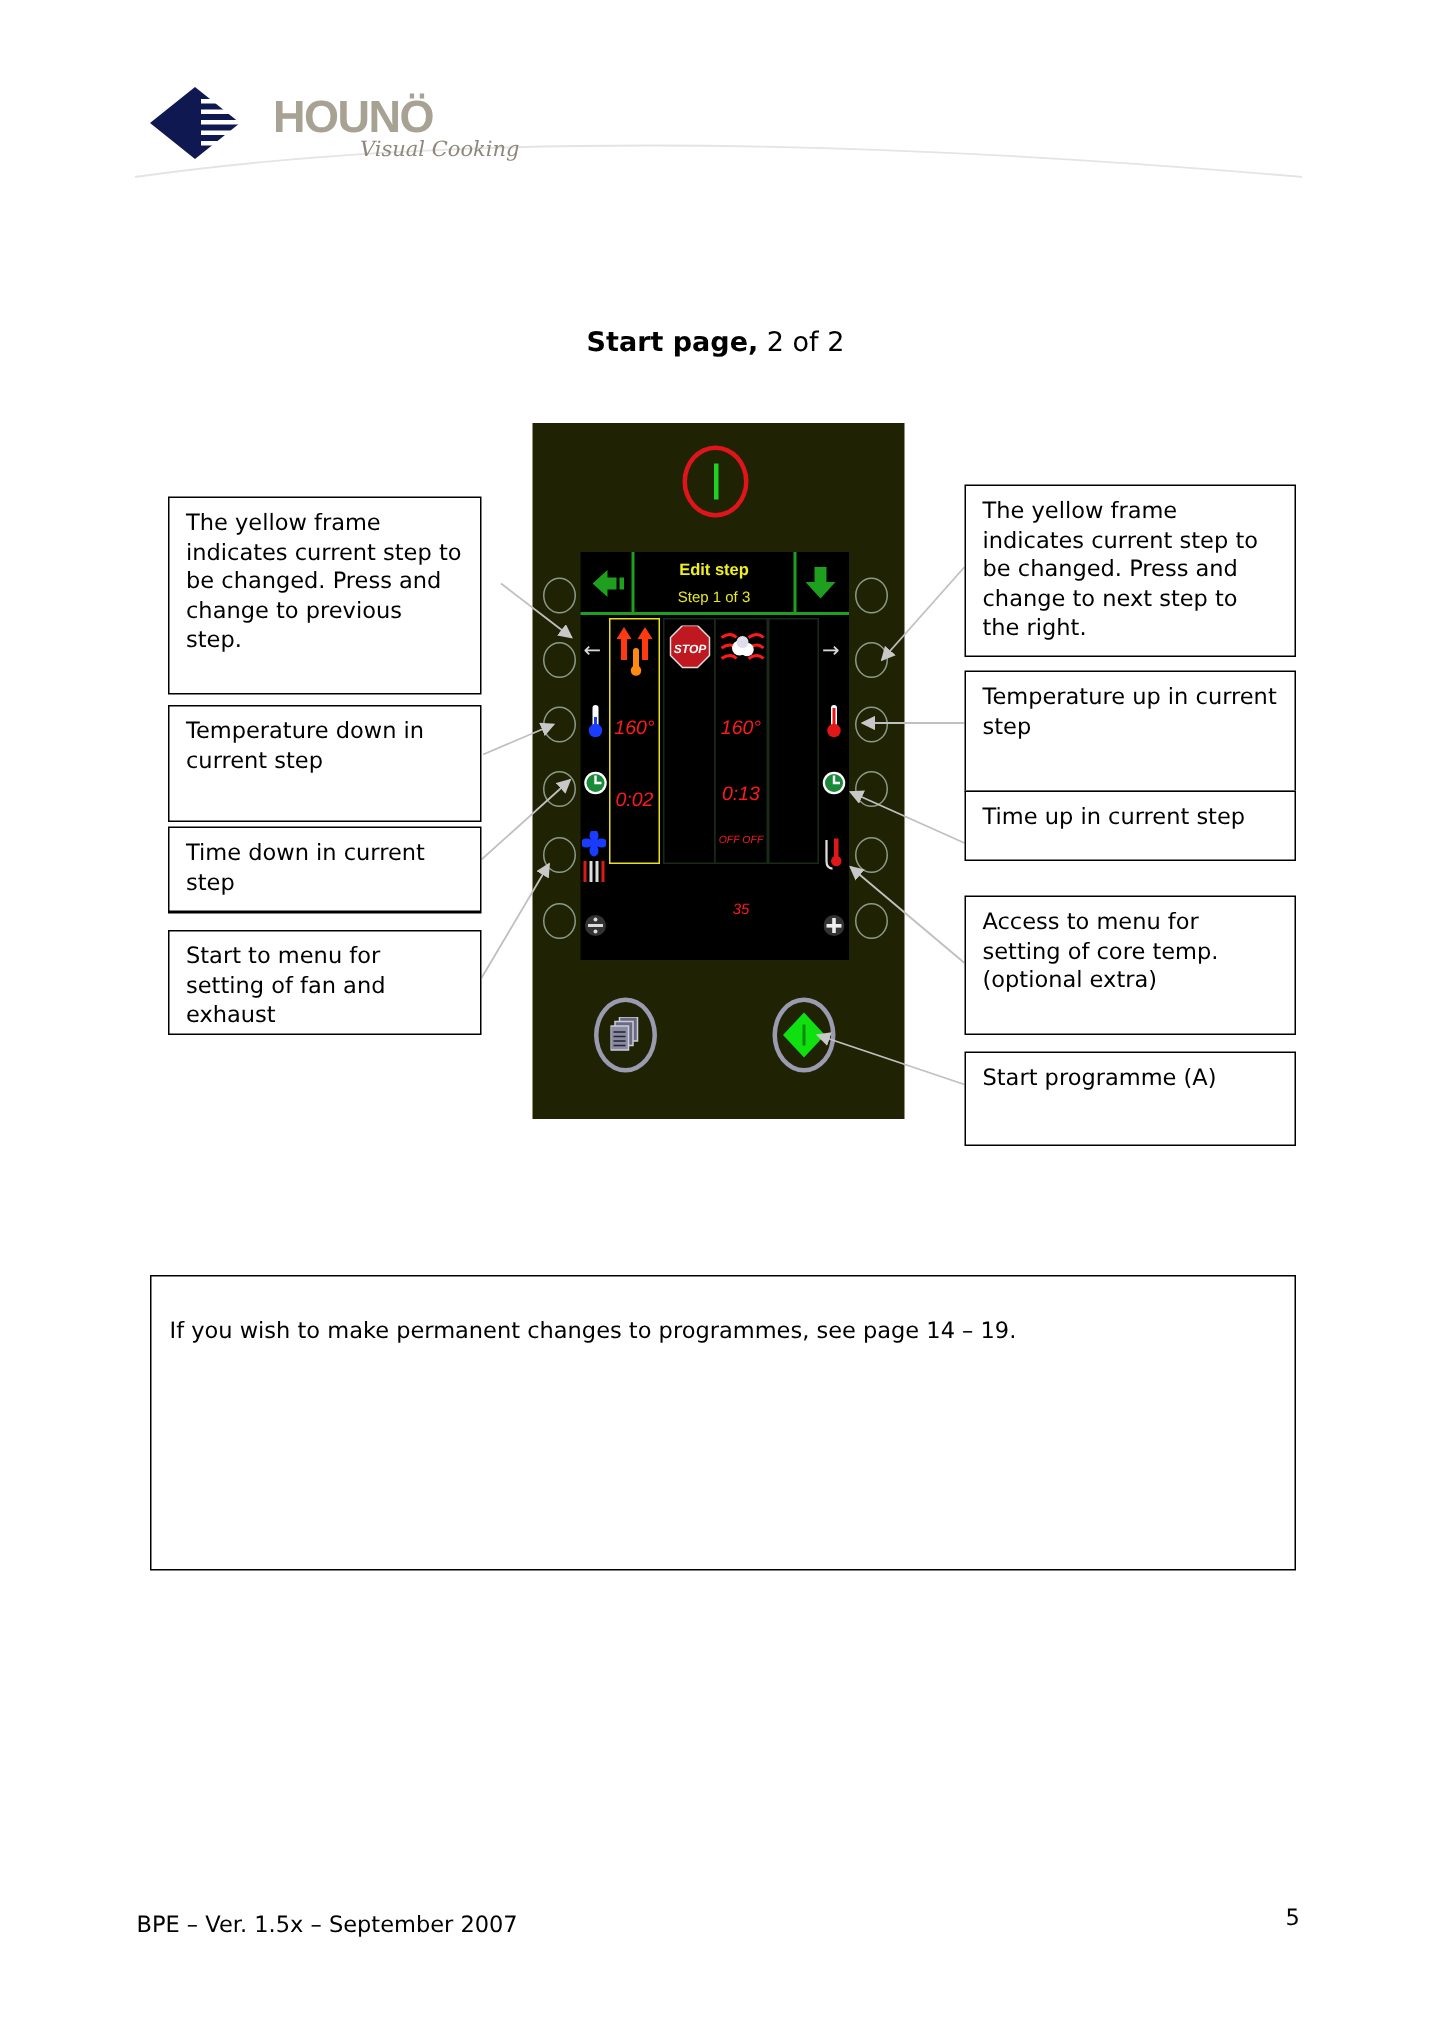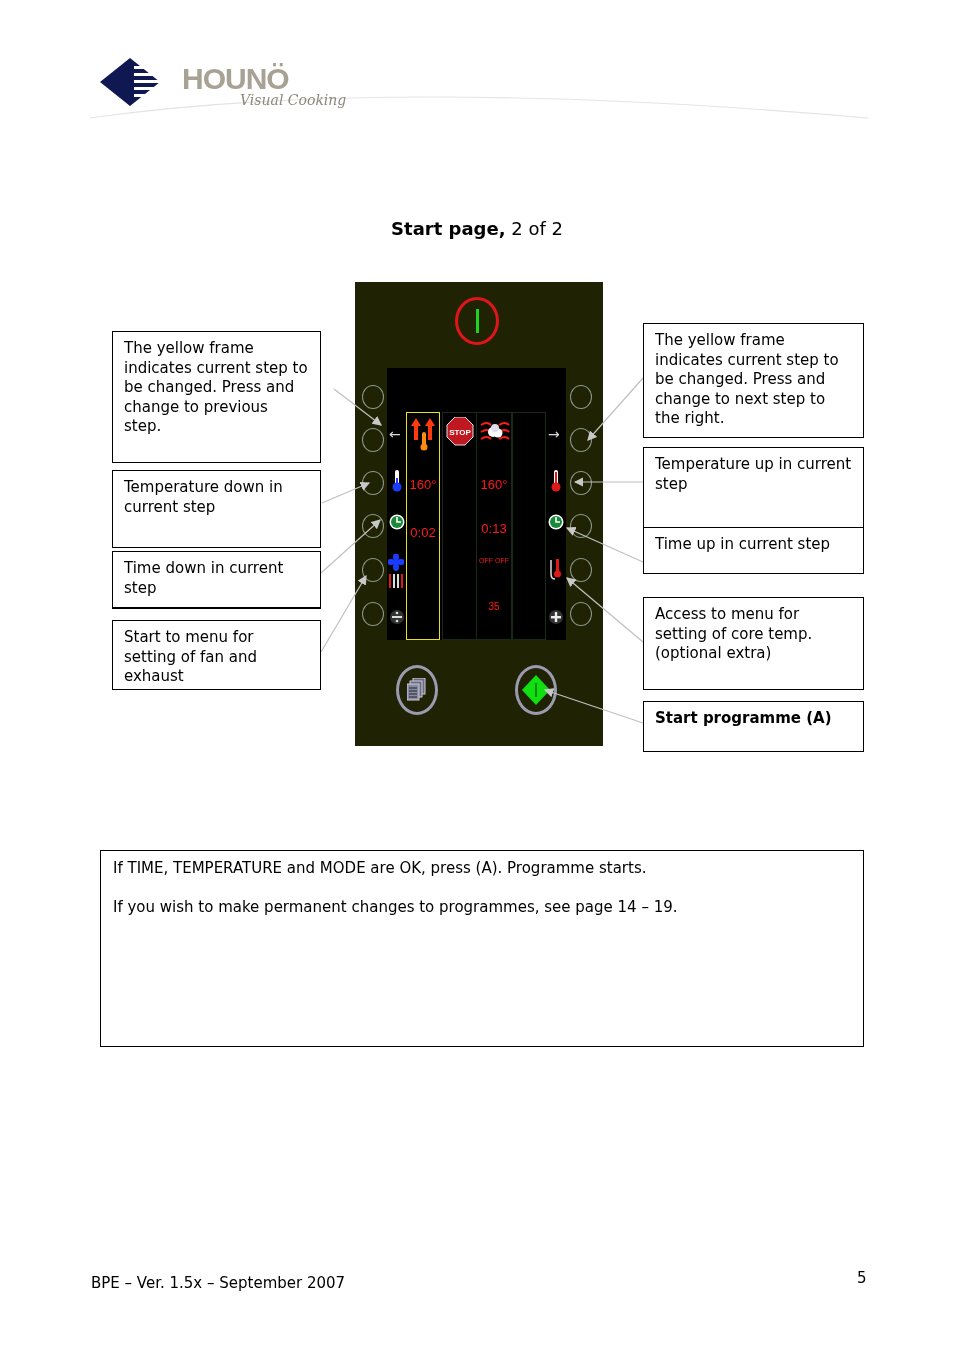--- a/index.html
+++ b/index.html
@@ -20,21 +20,21 @@
 
   .screen { position: absolute; left: 32px; top: 86px; width: 179px; height: 272px; background: #000; }
   .scr-head { position: absolute; left: 0; top: 0; width: 179px; height: 42px; border-bottom: 2px solid #1ea01e; }
   .scr-head .div1 { position: absolute; left: 34px; top: 0; width: 2px; height: 42px; background: #1ea01e; }
   .scr-head .div2 { position: absolute; left: 142px; top: 0; width: 2px; height: 42px; background: #1ea01e; }
   .scr-title { position: absolute; left: 36px; width: 106px; top: 6px; text-align: center; color: #f0f020; font-size: 11px; font-weight: bold; font-family: "Liberation Sans", sans-serif; }
   .scr-sub { position: absolute; left: 36px; width: 106px; top: 25px; text-align: center; color: #e8e820; font-size: 10px; font-family: "Liberation Sans", sans-serif; }
   .arr-left { position: absolute; left: 8px; top: 11px; }
   .arr-down { position: absolute; left: 150px; top: 10px; }
 
-  .col { position: absolute; top: 44px; height: 228px; border: 1px solid #1a2a1a; }
+  .col { position: absolute; top: 44px; height: 164px; border: 1px solid #1a2a1a; font-style: italic; }
   .col.sel { border: 1px solid #e8e020; }
   .val { position: absolute; width: 100%; text-align: center; color: #ff1a1a; font-family: "Liberation Sans", sans-serif; }
 
   .side-ico { position: absolute; }
   .nav-arrow { position: absolute; color: #d8d8d8; font-size: 14px; line-height: 14px; }
 
   .hw { position: absolute; width: 22px; height: 24px; border: 1px solid #8a9a8a; border-radius: 50%; }
 
   .bot-btn { position: absolute; width: 42px; height: 50px; border: 3px solid #9a9ab0; border-radius: 50%; }
 
@@ -89,20 +89,33 @@
   <div class="hw" style="left:7px; top:320px;"></div>
 
   <div class="hw" style="left:215px; top:103px;"></div>
   <div class="hw" style="left:215px; top:146px;"></div>
   <div class="hw" style="left:215px; top:189px;"></div>
   <div class="hw" style="left:215px; top:232px;"></div>
   <div class="hw" style="left:215px; top:276px;"></div>
   <div class="hw" style="left:215px; top:320px;"></div>
 
   <div class="screen">
+    <div class="scr-head">
+      <svg class="arr-left" width="22" height="20">
+        <polygon points="0,10 10,1 10,6 16,6 16,14 10,14 10,19" fill="#1ea01e"></polygon>
+        <rect x="18" y="6" width="3" height="8" fill="#1ea01e"></rect>
+      </svg>
+      <div class="div1"></div>
+      <div class="scr-title">Edit step</div>
+      <div class="scr-sub">Step  1 of 3</div>
+      <div class="div2"></div>
+      <svg class="arr-down" width="20" height="22">
+        <polygon points="6,0 14,0 14,10 20,10 10,21 0,10 6,10" fill="#1ea01e"></polygon>
+      </svg>
+    </div>
 
     <div class="nav-arrow" style="left:2px; top:59px;">←</div>
     <div class="nav-arrow" style="left:161px; top:59px;">→</div>
 
     <svg class="side-ico" width="12" height="22" style="left:4px; top:102px;">
       <rect x="4" y="0" width="4" height="15" rx="2" fill="#fff"></rect>
       <circle cx="6" cy="17" r="4.5" fill="#1a3cff"></circle>
       <rect x="5" y="8" width="2" height="9" fill="#1a3cff"></rect>
     </svg>
     <svg class="side-ico" width="16" height="16" style="left:2px; top:146px;">
@@ -226,21 +239,20 @@
 
 <div class="callout" style="left:112px; top:331px; width:209px; height:132px;">The yellow frame indicates current step to be changed. Press and change to previous step.</div>
 <div class="callout" style="left:112px; top:470px; width:209px; height:78px;">Temperature down in current step</div>
 <div class="callout" style="left:112px; top:551px; width:209px; height:58px; border-bottom-width:2px;">Time down in current step</div>
 <div class="callout" style="left:112px; top:620px; width:209px; height:70px;">Start to menu for setting of fan and exhaust</div>
 
 <div class="callout" style="left:643px; top:323px; width:221px; height:115px;">The yellow frame indicates current step to be changed. Press and change to next step to the right.</div>
 <div class="callout" style="left:643px; top:447px; width:221px; height:81px;">Temperature up in current step</div>
 <div class="callout" style="left:643px; top:527px; width:221px; height:47px;">Time up in current step</div>
 <div class="callout" style="left:643px; top:597px; width:221px; height:93px;">Access to menu for setting of core temp. (optional extra)</div>
-<div class="callout" style="left:643px; top:701px; width:221px; height:51px;font-weight:bold;">Start programme (A)</div>
+<div class="callout" style="left:643px; top:701px; width:221px; height:63px;">Start programme (A)</div>
 
 <div class="notebox">
-  <p>If TIME, TEMPERATURE and MODE are OK, press (A). Programme starts.</p>
   <p class="last">If you wish to make permanent changes to programmes, see page 14 – 19.</p>
 </div>
 
 <div class="footer-left">BPE – Ver. 1.5x – September 2007</div>
 <div class="footer-right">5</div>
 
 </body></html>

